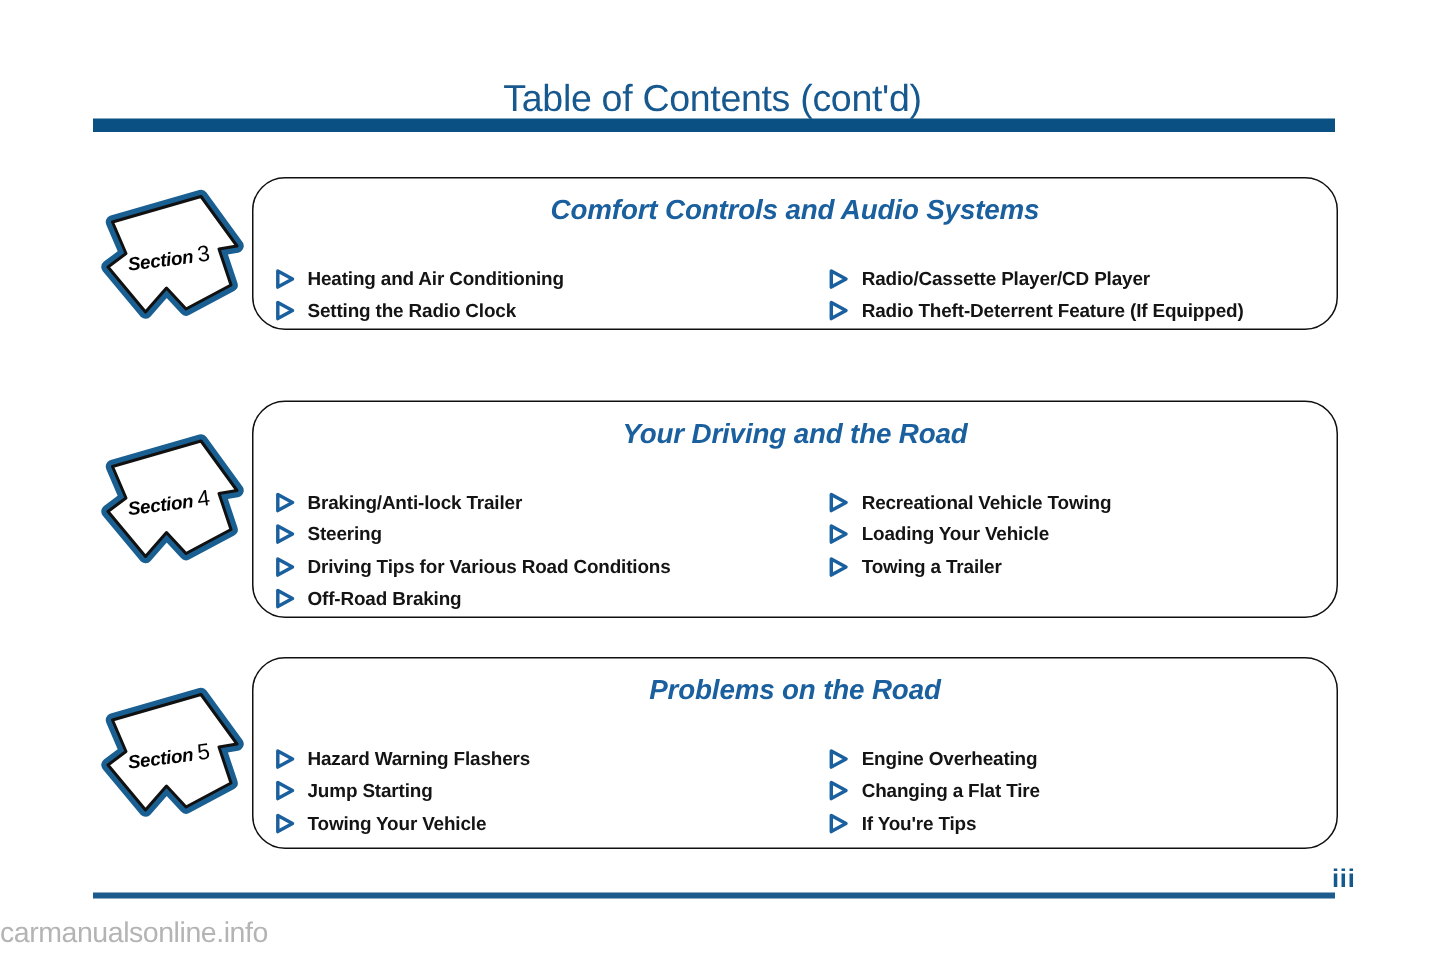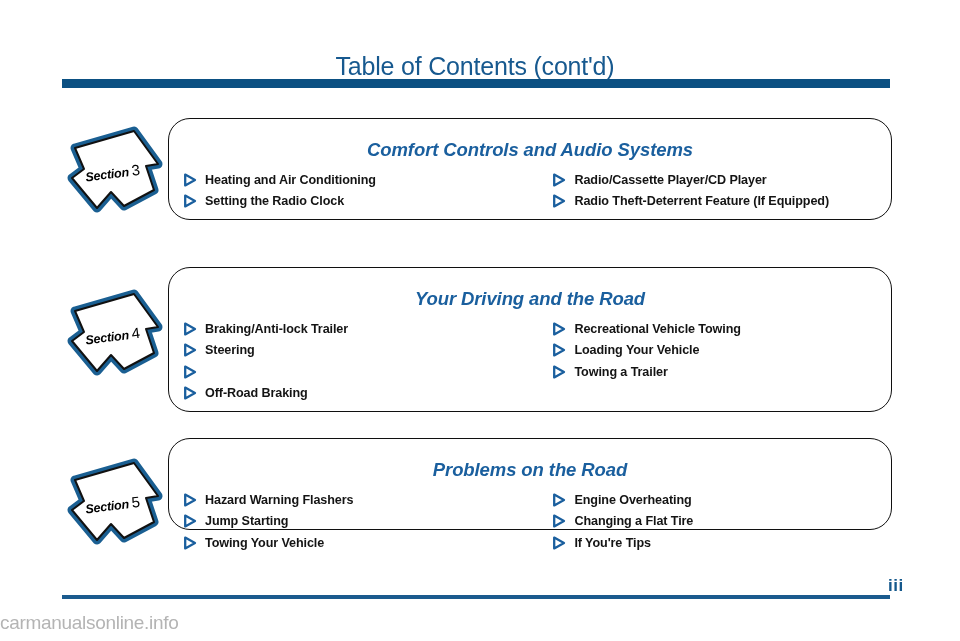--- a/index.html
+++ b/index.html
@@ -94,36 +94,36 @@
     right: 0;
     top: 8px;
     bottom: 0;
     border: 1.6px solid #101010;
     border-radius: 22px;
     background: #ffffff;
     box-sizing: border-box;
   }
   #section-block-3 .section-card { top: 8px; height: 102px; }
   #section-block-4 .section-card { top: 8px; height: 145px; }
-  #section-block-5 .section-card { top: 8px; height: 92px; }
+  #section-block-5 .section-card { top: 8px; height: 128px; }
 
   .card-heading {
     text-align: center;
     font-size: 18.5px;
     font-weight: bold;
     font-style: italic;
     color: #1a5f9e;
-    margin-top: 20px;
+    margin-top: 10px;
     letter-spacing: -0.1px;
     white-space: nowrap;
   }
 
   .card-columns {
     display: flex;
-    margin-top: 8px;
+    margin-top: 24px;
   }
   .card-col {
     box-sizing: border-box;
   }
   .card-col.left  { width: 52%; padding-left: 14px; }
   .card-col.right { width: 48%; padding-left: 8px; }
 
   .entry {
     display: flex;
     align-items: center;
@@ -251,20 +251,21 @@
         <div class="entry">
           <svg class="bullet-icon" viewBox="0 0 14 14">
               <path d="M2.2 1.6 L12 7 L2.2 12.4 Z" fill="#ffffff" stroke="#1a5f9e" stroke-width="2.3" stroke-linejoin="round"></path>
             </svg>
           <span class="entry-label">Steering</span>
         </div>
         <div class="entry">
           <svg class="bullet-icon" viewBox="0 0 14 14">
               <path d="M2.2 1.6 L12 7 L2.2 12.4 Z" fill="#ffffff" stroke="#1a5f9e" stroke-width="2.3" stroke-linejoin="round"></path>
             </svg>
+          <span class="entry-label">Driving Tips for Various Road Conditions</span>
         </div>
         <div class="entry">
           <svg class="bullet-icon" viewBox="0 0 14 14">
               <path d="M2.2 1.6 L12 7 L2.2 12.4 Z" fill="#ffffff" stroke="#1a5f9e" stroke-width="2.3" stroke-linejoin="round"></path>
             </svg>
           <span class="entry-label">Off-Road Braking</span>
         </div>
       </div>
       <div class="card-col right">
         <div class="entry">

